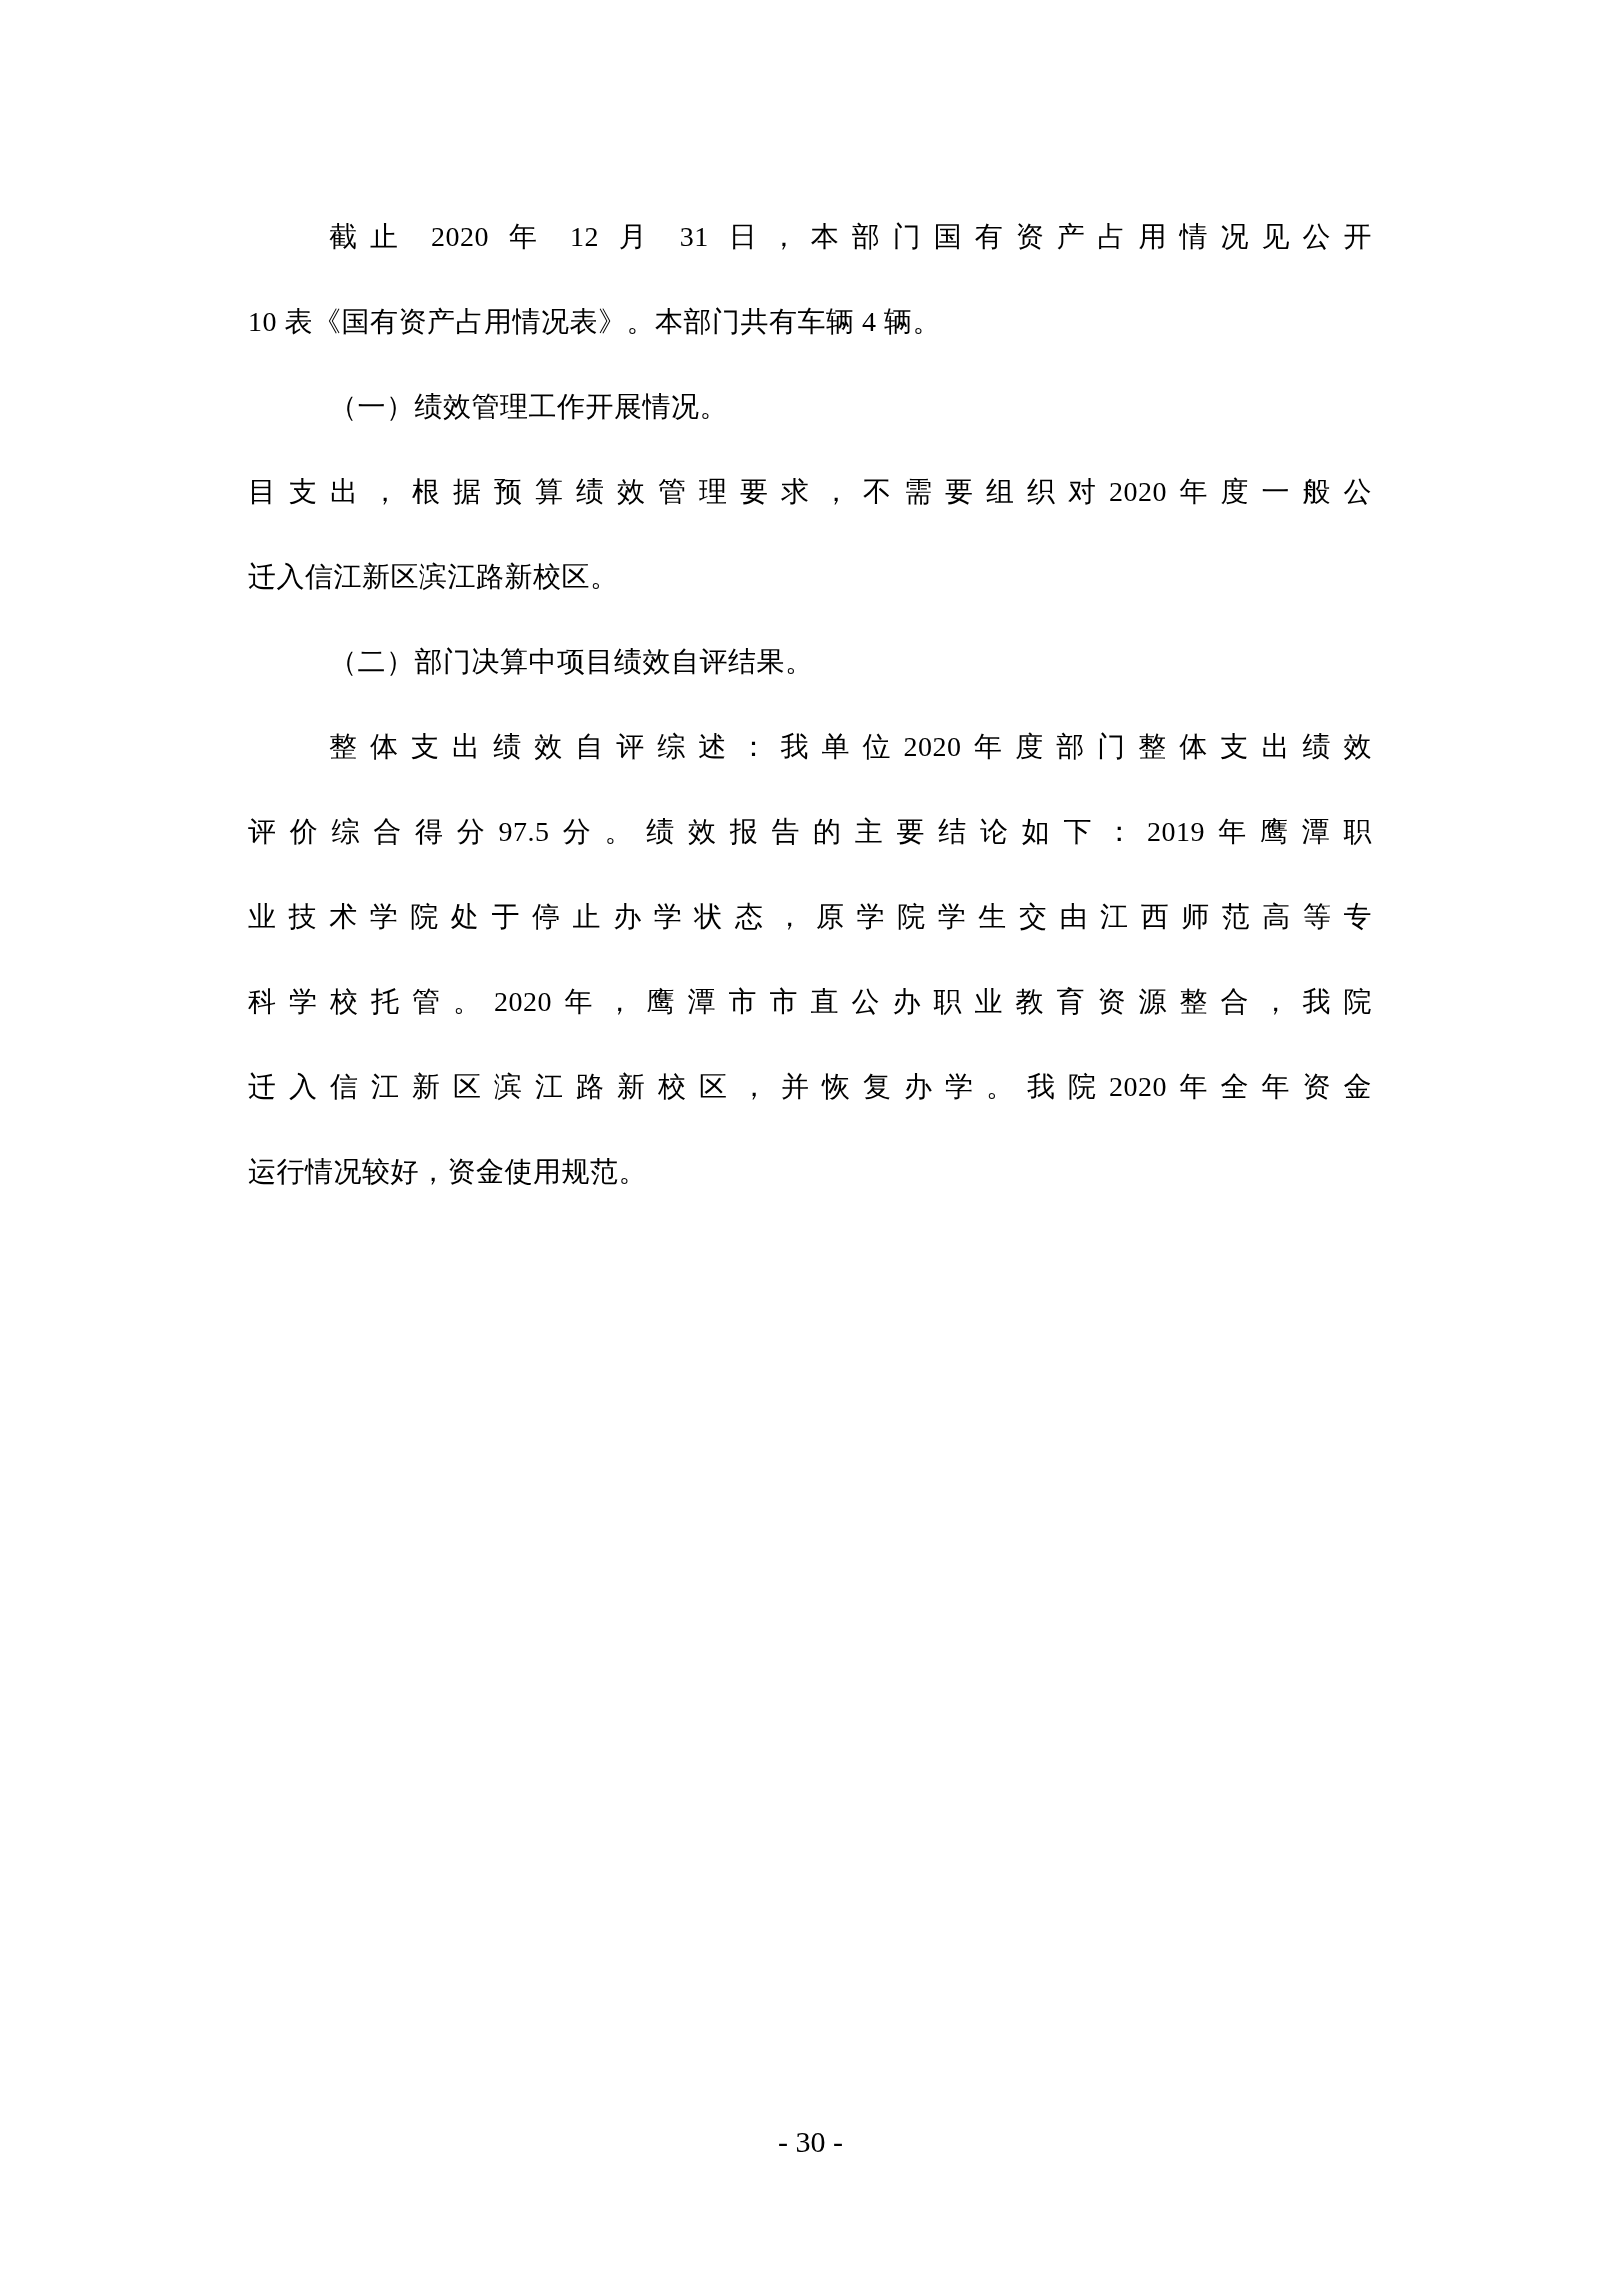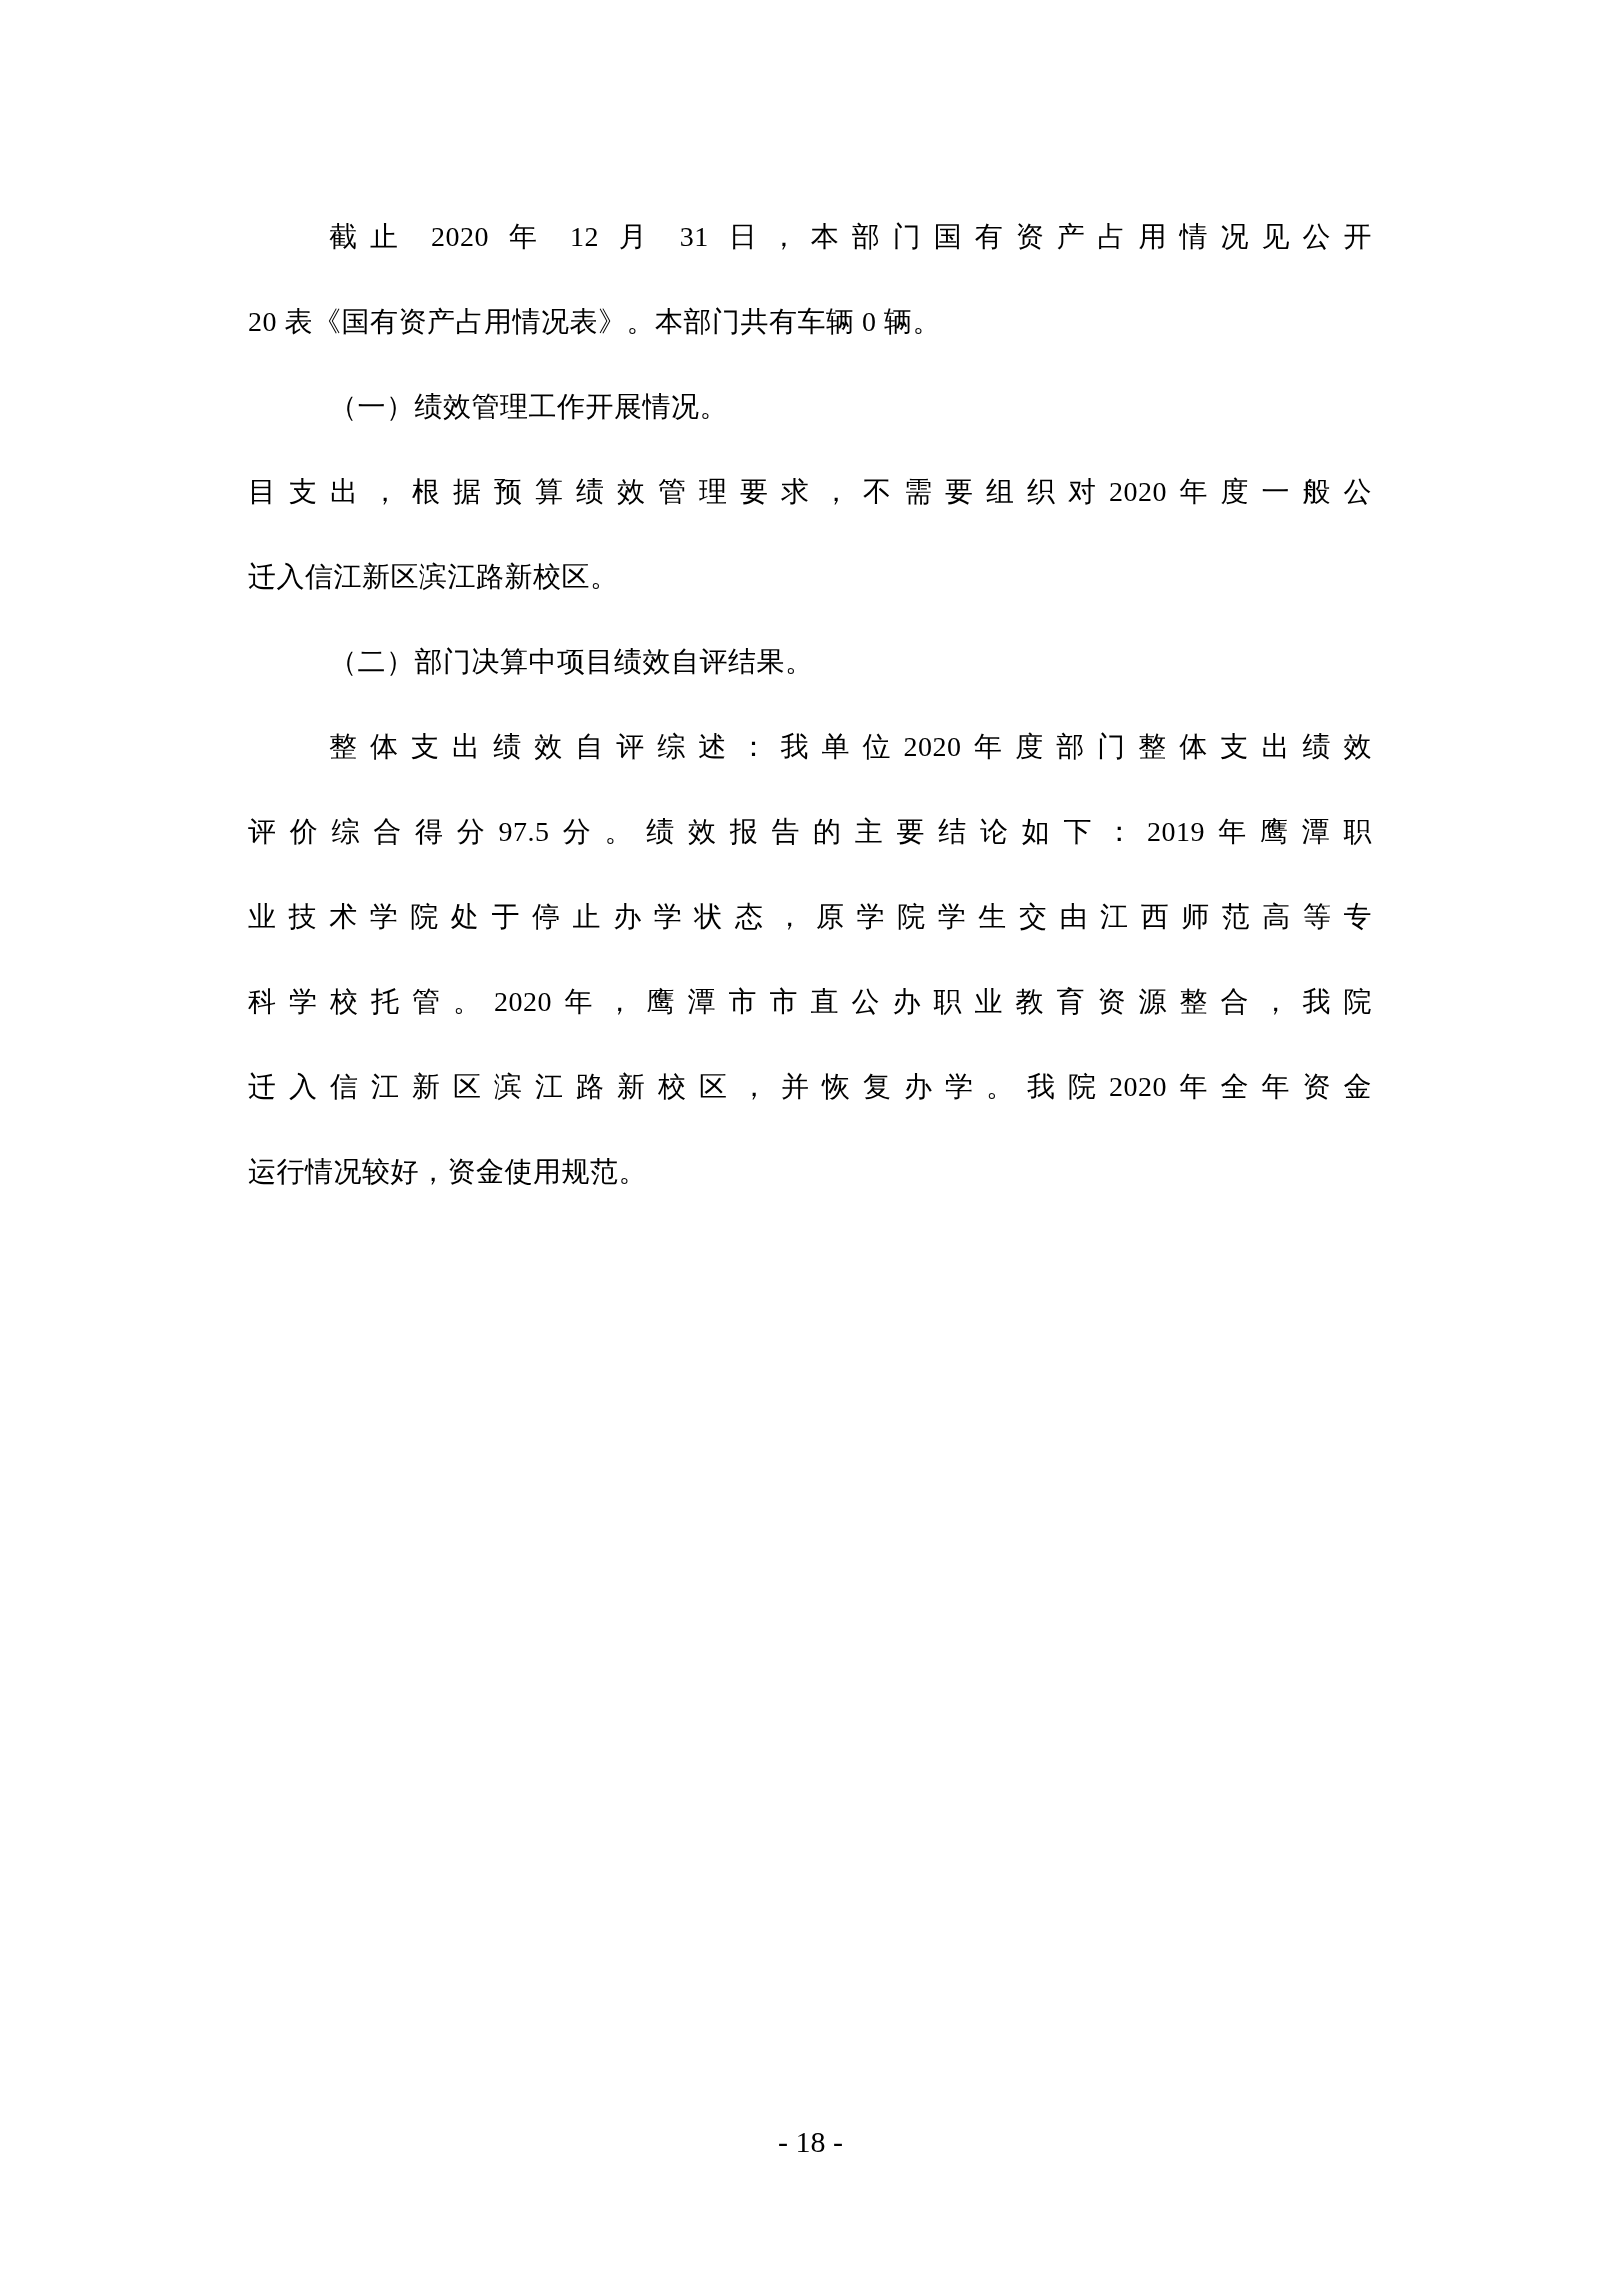--- a/index.html
+++ b/index.html
@@ -53,27 +53,27 @@
     font-size: 30px;
     color: #000000;
   }
 </style>
 </head>
 <body>
 
 <div class="page">
   <div class="content">
     <div class="line indent stretch">截止 2020 年 12 月 31 日，本部门国有资产占用情况见公开</div>
-    <div class="line">20 表《国有资产占用情况表》。本部门共有车辆 0 辆。</div>
+    <div class="line">10 表《国有资产占用情况表》。本部门共有车辆 4 辆。</div>
     <div class="line indent">（一）绩效管理工作开展情况。</div>
     <div class="line stretch">目支出，根据预算绩效管理要求，不需要组织对2020年度一般公</div>
     <div class="line">迁入信江新区滨江路新校区。</div>
     <div class="line indent">（二）部门决算中项目绩效自评结果。</div>
     <div class="line indent stretch">整体支出绩效自评综述：我单位2020年度部门整体支出绩效</div>
     <div class="line stretch">评价综合得分97.5分。绩效报告的主要结论如下：2019年鹰潭职</div>
     <div class="line stretch">业技术学院处于停止办学状态，原学院学生交由江西师范高等专</div>
     <div class="line stretch">科学校托管。2020年，鹰潭市市直公办职业教育资源整合，我院</div>
     <div class="line stretch">迁入信江新区滨江路新校区，并恢复办学。我院2020年全年资金</div>
     <div class="line">运行情况较好，资金使用规范。</div>
   </div>
-  <div class="page-number">- 18 -</div>
+  <div class="page-number">- 30 -</div>
 </div>
 
 
 </body></html>

